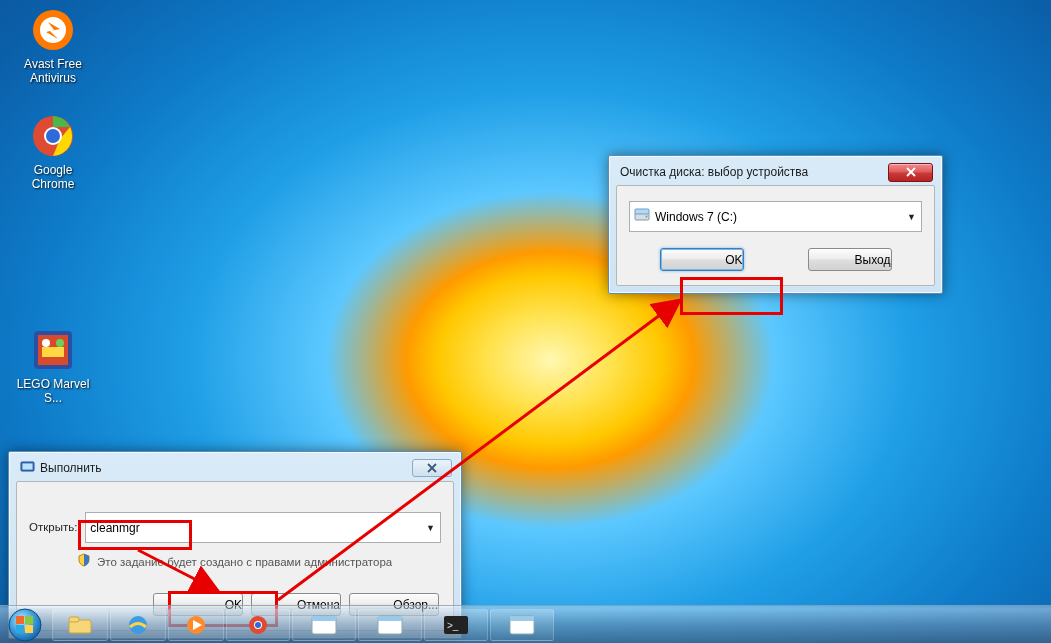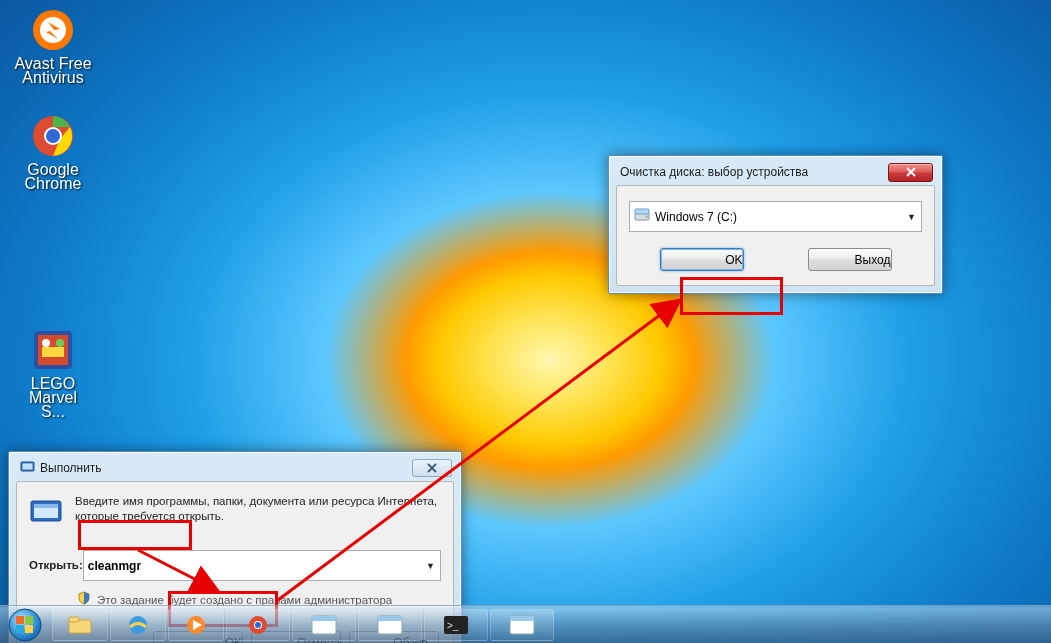--- a/index.html
+++ b/index.html
@@ -17,21 +17,21 @@
     position: absolute;
     width: 78px;
     text-align: center;
     cursor: default;
   }
   .desktop-icon .icon-img {
     width: 48px; height: 48px; margin: 0 auto 3px;
     display: flex; align-items: center; justify-content: center;
   }
   .desktop-icon .label {
-    color: #fff; font-size: 16px; line-height: 14px;
+    color: #fff; font-size: 12px; line-height: 14px;
     text-shadow: 1px 1px 2px rgba(0,0,0,0.9);
     word-wrap: break-word;
   }
 
   
   .win7 {
     position: absolute;
     background: linear-gradient(to bottom, #d9ebf8, #cfe3f3);
     border: 1px solid #5c8ab3;
     border-radius: 2px;
@@ -162,32 +162,22 @@
       </span>
       <span>Выполнить</span>
     </div>
     <div class="close-small">
       <svg width="10" height="10" viewBox="0 0 10 10">
           <path d="M1 1 L9 9 M9 1 L1 9" stroke="#3a5a7a" stroke-width="1.8"></path>
         </svg>
     </div>
   </div>
   <div class="client">
-    <div style="display:flex; gap:12px; align-items:flex-start;">
-      <div>
-        <svg width="34" height="34" viewBox="0 0 34 34">
-          <rect x="2" y="7" width="30" height="20" rx="2" fill="#2d6cbf" stroke="#1a4d94"></rect>
-          <rect x="5" y="10" width="24" height="14" fill="#d2e9ff"></rect>
-          <rect x="5" y="10" width="24" height="4" fill="#89b8ea"></rect>
-        </svg>
-      </div>
-      <div class="instr">Введите имя программы, папки, документа или ресурса Интернета, которые требуется открыть.</div>
-    </div>
-
-    <div style="display:flex; align-items:center; margin-top:18px;font-weight:bold;">
+
+    <div style="display:flex; align-items:center; gap:8px; margin-top:18px;">
       <span class="instr" style="white-space:nowrap;">Открыть:</span>
       <div class="combo" style="flex:1;">
         <span>cleanmgr</span>
         <span class="chev">▼</span>
       </div>
     </div>
 
     <div style="display:flex; align-items:center; gap:6px; margin-top:10px; padding-left:48px;">
       <span>
         <svg width="14" height="14" viewBox="0 0 14 14">

